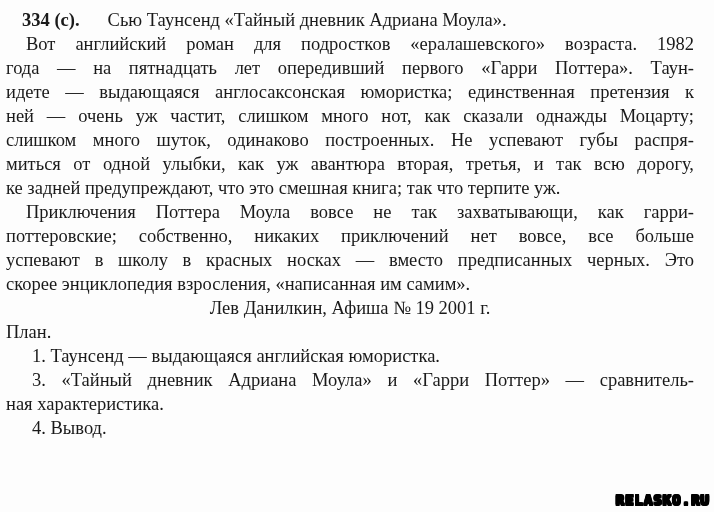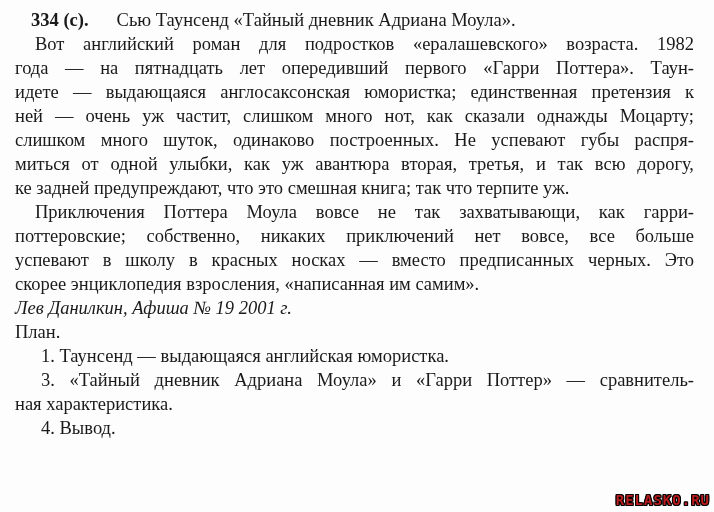--- a/index.html
+++ b/index.html
@@ -10,59 +10,58 @@
   .page {
     position: relative;
     width: 714px;
     height: 512px;
     box-sizing: border-box;
     background: #fdfdfd;
     font-family: "Liberation Serif", "DejaVu Serif", serif;
     font-size: 18.5px;
     line-height: 24px;
     color: #1a1a1a;
-    padding: 8px 20px 0 15px;
+    padding: 8px 20px 0 6px;
     overflow: hidden;
   }
   .line {
     white-space: normal;
   }
   .j {
     text-align: justify;
     text-align-last: justify;
   }
   .indent {
     text-indent: 20px;
   }
   .title-line .num {
     font-weight: bold;
     margin-left: 16px;
   }
   .title-line .title {
     margin-left: 28px;
   }
   .attribution {
-    text-align: left;
-    font-style: italic;
+    text-align: center;
   }
   .plan-heading {
   }
   .plan-item {
     padding-left: 26px;
   }
   .watermark {
     position: absolute;
     right: 4px;
     bottom: 5px;
     font-family: "DejaVu Sans Mono", monospace;
     font-weight: bold;
     font-size: 14px;
     line-height: 14px;
     letter-spacing: 1px;
-    color: #b91c1c;
+    color: #000000;
     text-shadow:
       -1px -1px 0 #000, 1px -1px 0 #000,
       -1px 1px 0 #000, 1px 1px 0 #000,
       0 -1px 0 #000, 0 1px 0 #000,
       -1px 0 0 #000, 1px 0 0 #000;
   }
 </style>
 </head>
 <body>
 

